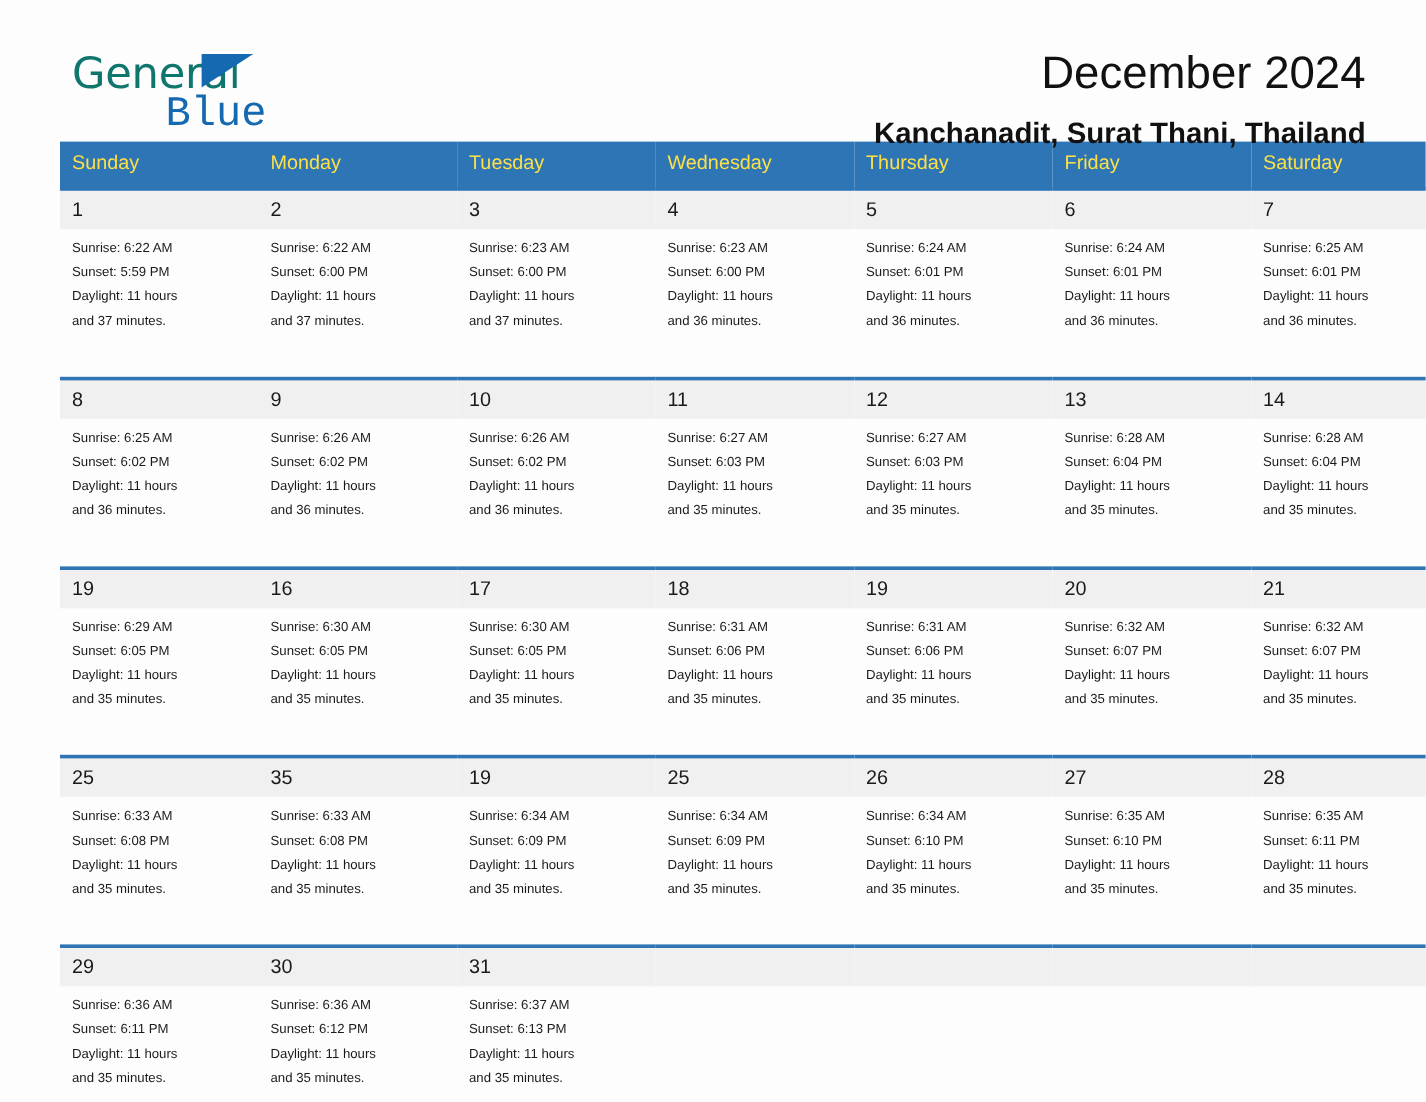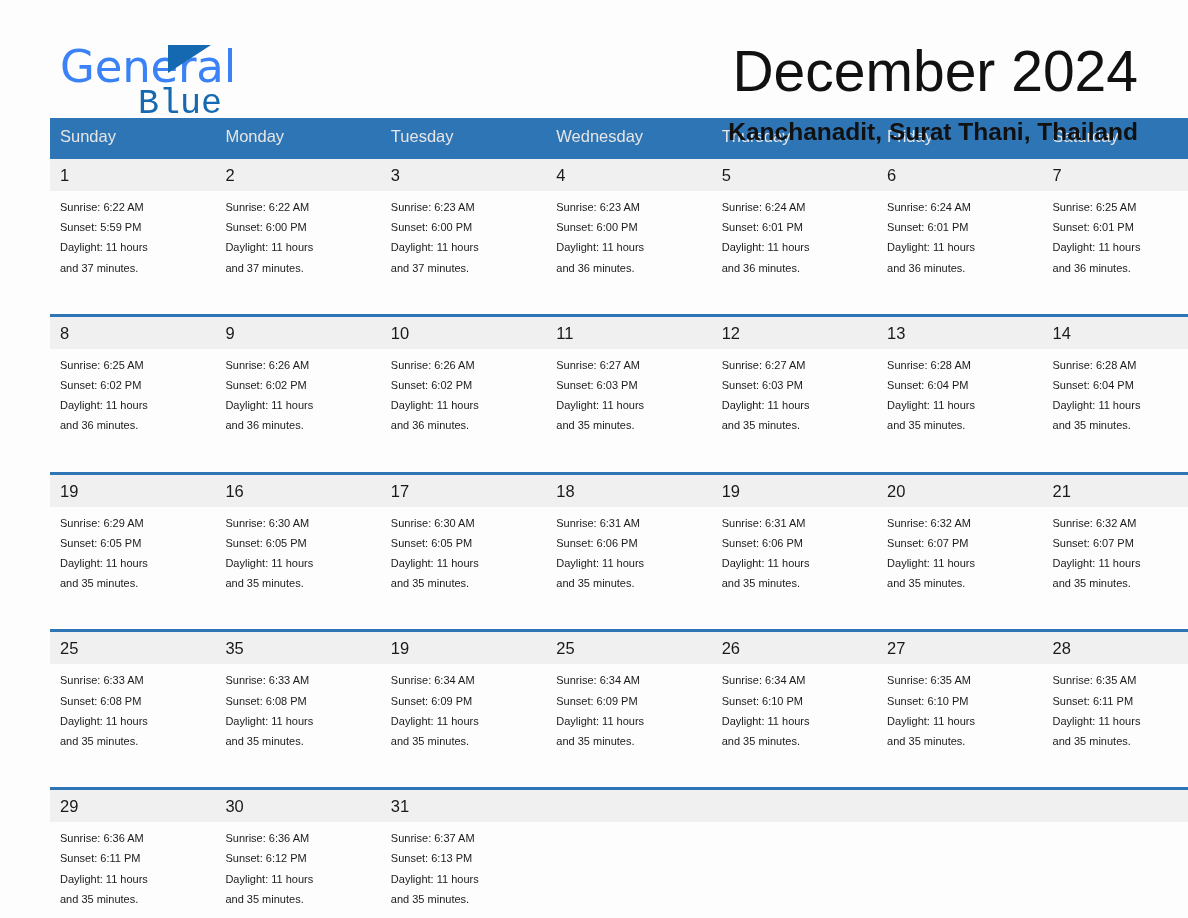--- a/index.html
+++ b/index.html
@@ -31,23 +31,23 @@
     position: absolute;
     left: 10px;
     top: 44px;
     width: 260px;
     height: 70px;
     line-height: 1;
   }
   .logo-row1 {
     position: relative;
     display: block;
-    font-size: 45px;
+    font-size: 36px;
     letter-spacing: -0.2px;
-    color: #3b82f6;
+    color: #0f766e;
     font-family: "DejaVu Sans", sans-serif;
     font-weight: 400;
   }
   .logo-tri {
     position: absolute;
     left: 108px;
     top: 1px;
     width: 0;
     height: 0;
     border-left: 43px solid #1569b0;
@@ -63,21 +63,21 @@
     font-weight: 400;
   }
   .title-block {
     position: absolute;
     right: 0;
     top: 42px;
     text-align: right;
     width: 720px;
   }
   .cal-title {
-    font-size: 57px;
+    font-size: 38px;
     font-weight: 400;
     line-height: 1.05;
     color: #111;
     letter-spacing: 0px;
   }
   .cal-subtitle {
     margin-top: 16px;
     font-size: 24.5px;
     font-weight: 700;
     color: #111;
@@ -85,21 +85,21 @@
 
   
   .calendar {
     width: 1088px;
     border-collapse: collapse;
     table-layout: fixed;
     margin-top: 10px;
   }
   .calendar th {
     background: #2e75b6;
-    color: #e5e5e5;
+    color: #fde047;
     font-weight: 400;
     font-size: 16.5px;
     text-align: left;
     padding: 9px 0 10px 10px;
     border: none;
     width: 155.43px;
   }
   .week-row > td {
     padding: 0;
     vertical-align: top;

